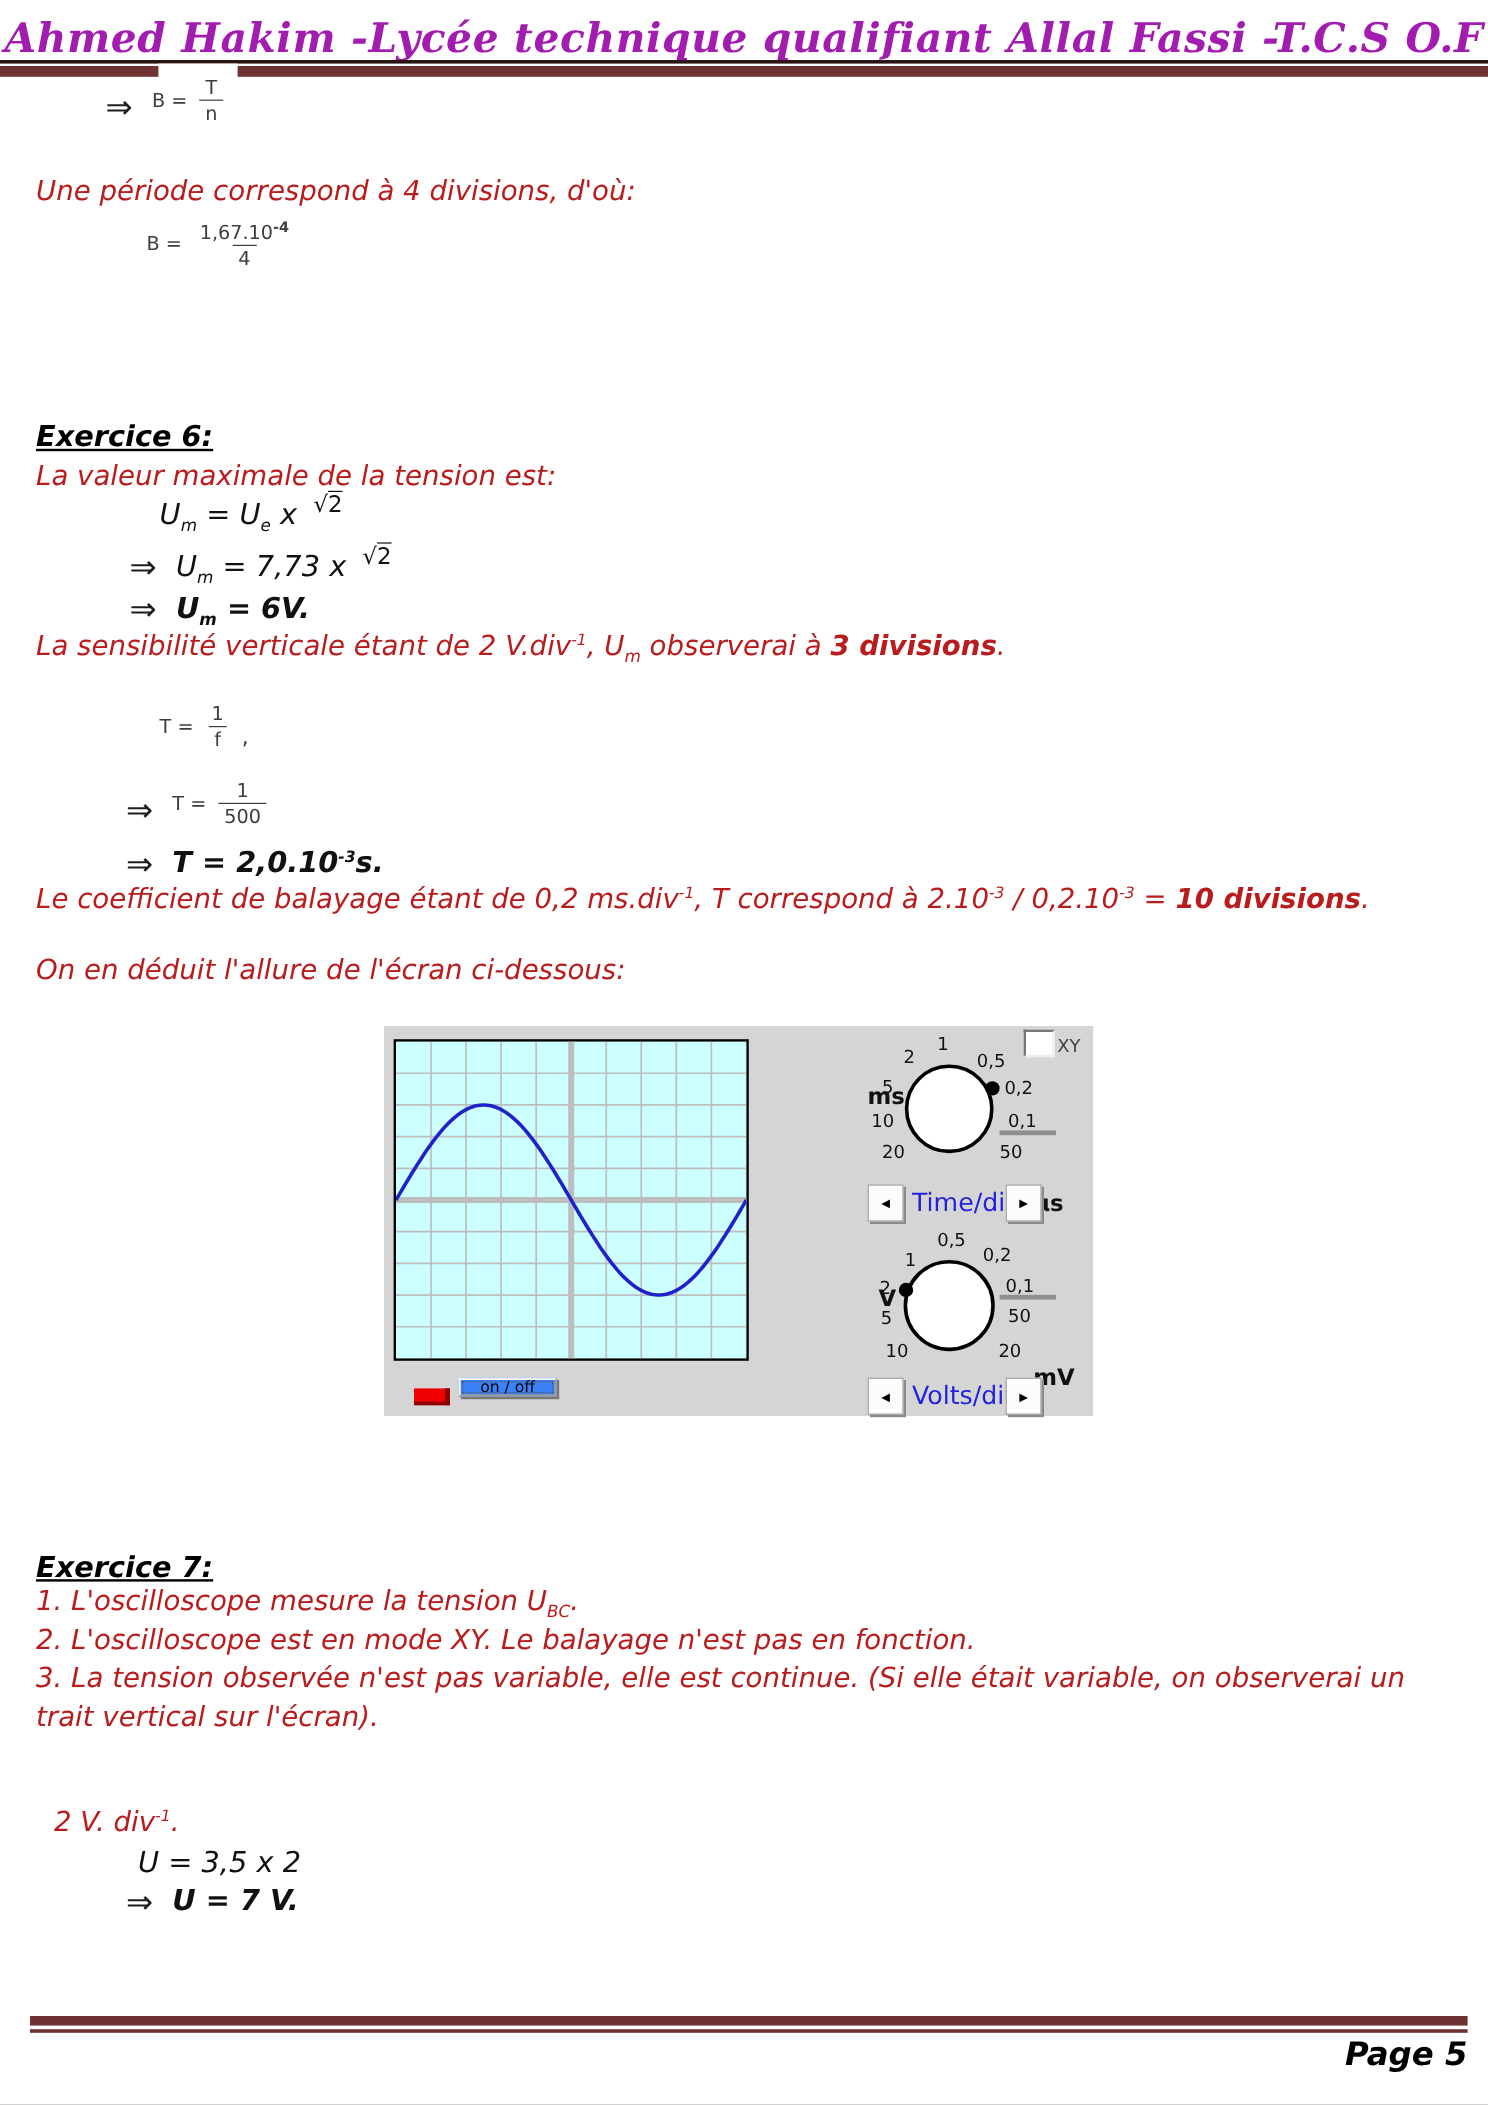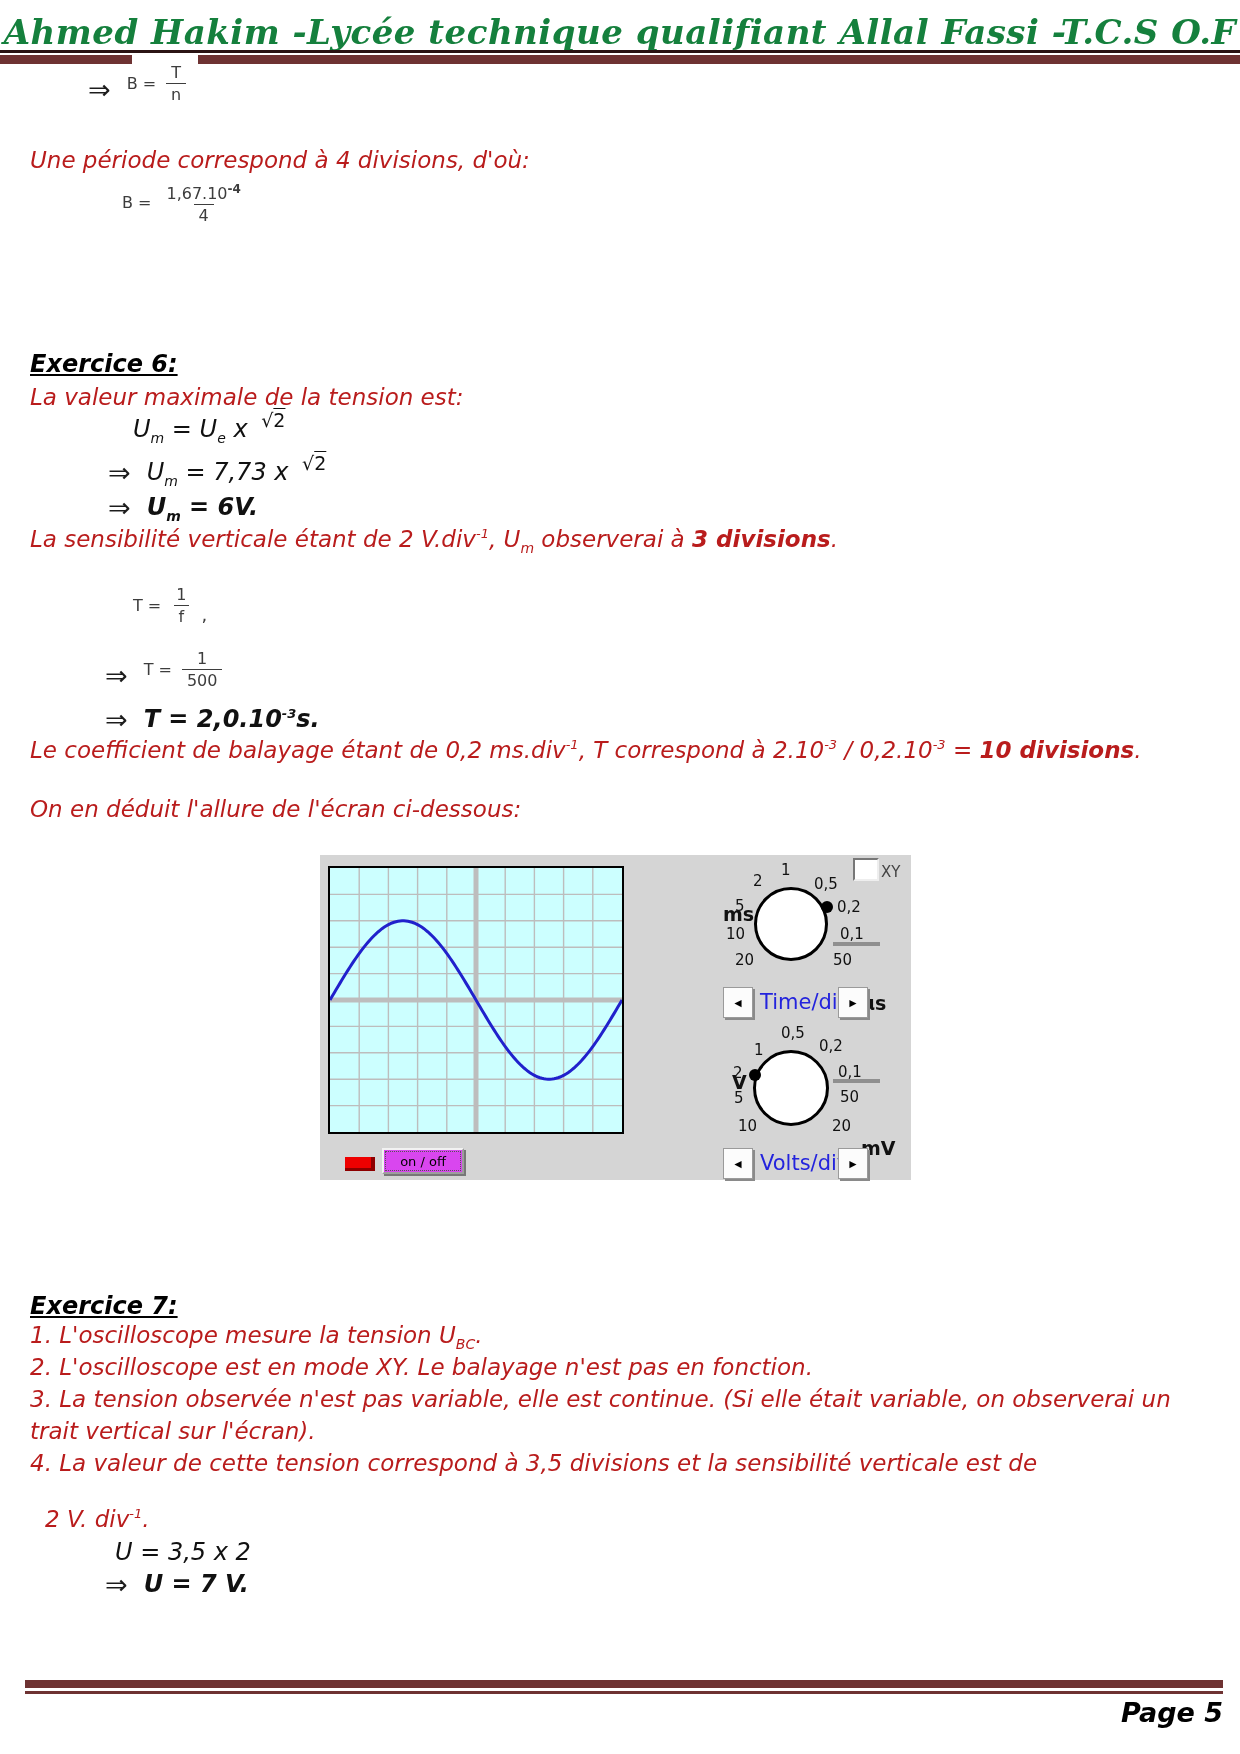--- a/index.html
+++ b/index.html
@@ -1,21 +1,21 @@
 <!DOCTYPE html>
 <html><head>
 <meta charset="utf-8">
 <style>
   html,body{margin:0;padding:0;background:#888;}
   .page{position:relative;width:1240px;height:1754px;background:#fff;margin:0 auto;
         font-family:"DejaVu Sans",sans-serif;overflow:hidden;}
   .abs{position:absolute;}
   
   .title{left:0;right:0;top:12px;text-align:center;font-family:"DejaVu Serif",serif;
-         font-style:italic;font-weight:bold;font-size:34px;color:#15803d;letter-spacing:.5px;white-space:nowrap;}
+         font-style:italic;font-weight:bold;font-size:34px;color:#a21caf;letter-spacing:.5px;white-space:nowrap;}
   .rule-thin{left:0;top:50px;width:1240px;height:3px;background:#2b1414;}
   .rule-thick{left:0;top:55px;width:1240px;height:9px;background:#6e3232;}
   .rule-notch{left:132px;top:53px;width:66px;height:12px;background:#fff;}
   
   .txt{font-style:italic;font-size:23px;color:#b91c1c;white-space:nowrap;}
   .txt sup{font-size:13px;} .txt sub{font-size:14px;}
   .heading{font-style:italic;font-weight:bold;font-size:24px;text-decoration:underline;color:#000;white-space:nowrap;}
   .bold{font-weight:bold;}
   
   .fml{display:flex;align-items:center;gap:10px;font-size:16px;color:#3d3d3d;
@@ -47,21 +47,21 @@
   .kmark{position:absolute;width:12px;height:12px;background:#000;border-radius:50%;}
   .kdivider{position:absolute;width:47px;height:4px;background:#8f8f8f;}
   .xybox{position:absolute;width:22px;height:19px;background:#fff;border:2px solid #777;
          border-right-color:#eee;border-bottom-color:#eee;}
   .abtn{position:absolute;width:30px;height:31px;background:#fcfcfc;border:1px solid #9a9a9a;
         box-shadow:2px 2px 0 #8a8a8a;display:flex;align-items:center;justify-content:center;
         font-size:12px;color:#000;padding:0;cursor:pointer;}
   .blab{position:absolute;font-size:21px;color:#2323dd;white-space:nowrap;font-family:"DejaVu Sans",sans-serif;}
   .led{position:absolute;left:25px;top:302px;width:26px;height:11px;background:#ee0000;
        border-right:4px solid #8d0000;border-bottom:3px solid #8d0000;}
-  .onoff{position:absolute;left:62px;top:293px;width:82px;height:26px;background:#d946ef;
+  .onoff{position:absolute;left:62px;top:293px;width:82px;height:16px;background:#3b82f6;
          border:2px outset #f2f2f2;box-shadow:2px 2px 0 #777;box-sizing:border-box;
          font-size:13px;color:#000;display:flex;align-items:center;justify-content:center;
          outline:1px dotted #555;outline-offset:-4px;cursor:pointer;font-family:"DejaVu Sans",sans-serif;}
   
   .f-thick{left:25px;top:1680px;width:1198px;height:8px;background:#6e3232;}
   .f-thin{left:25px;top:1691px;width:1198px;height:3px;background:#6e3232;}
   .pagenum{right:17px;top:1697px;font-style:italic;font-weight:bold;font-size:27px;color:#000;}
 </style>
 </head>
 <body>
@@ -220,21 +220,20 @@
       </button>
   </div>
 
   <div class="abs heading" style="left:30px;top:1292px;">Exercice 7:</div>
   <div class="abs txt" style="left:30px;top:1322px;">
     <span>1. L'oscilloscope mesure la tension U</span><sub>BC</sub><span>.</span>
   </div>
   <div class="abs txt" style="left:30px;top:1354px;">2. L'oscilloscope est en mode XY. Le balayage n'est pas en fonction.</div>
   <div class="abs txt" style="left:30px;top:1386px;">3. La tension observée n'est pas variable, elle est continue. (Si elle était variable, on observerai un</div>
   <div class="abs txt" style="left:30px;top:1418px;">trait vertical sur l'écran).</div>
-  <div class="abs txt" style="left:30px;top:1450px;">4. La valeur de cette tension correspond à 3,5 divisions et la sensibilité verticale est de</div>
   <div class="abs txt" style="left:45px;top:1506px;">
     <span>2 V. div</span><sup>-1</sup><span>.</span>
   </div>
   <div class="abs eq" style="left:115px;top:1538px;">U = 3,5 x 2</div>
   <div class="abs eq res" style="left:105px;top:1570px;">
     <span class="arrow" style="font-weight:normal;">⇒</span><span>U = 7 V.</span>
   </div>
 
   <div class="abs f-thick"></div>
   <div class="abs f-thin"></div>

